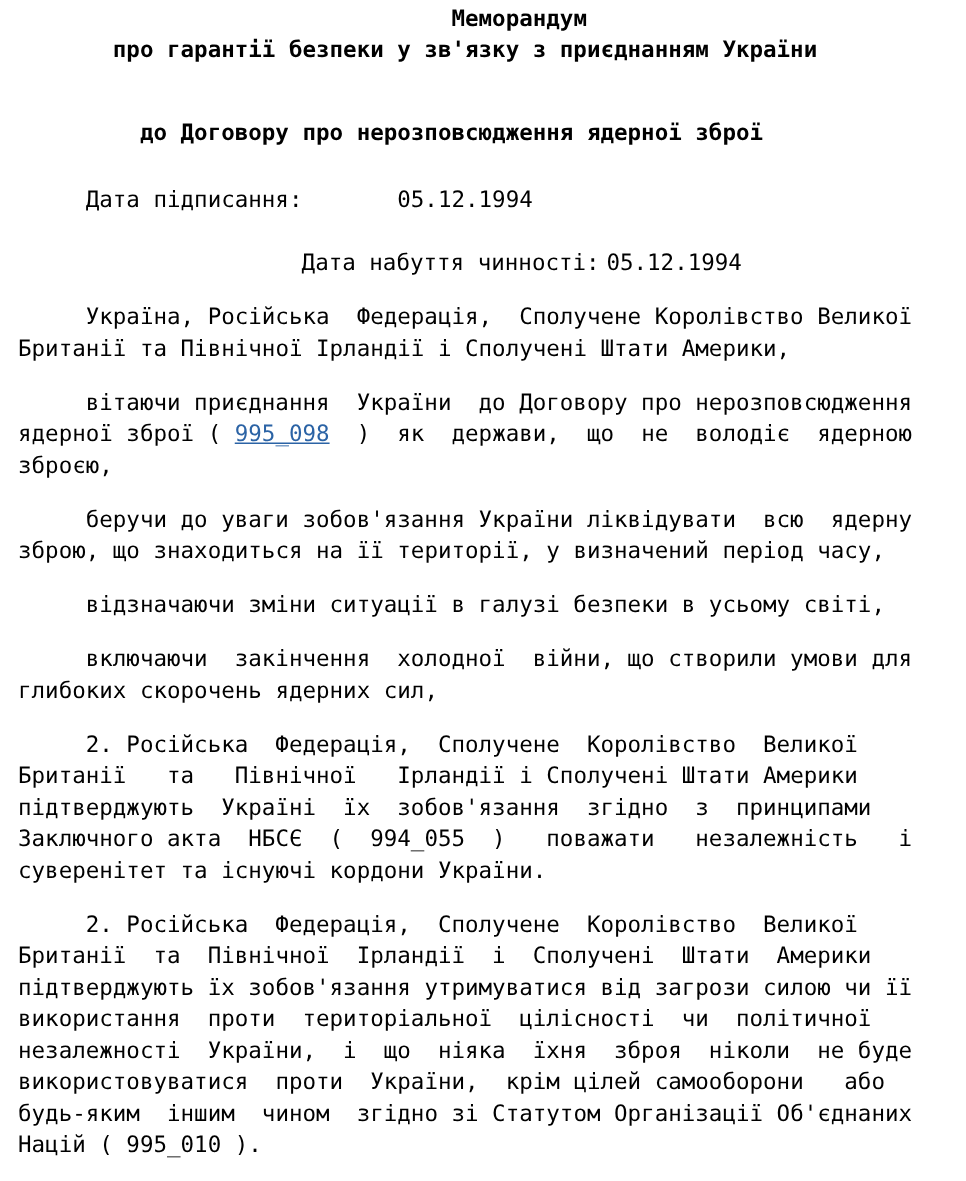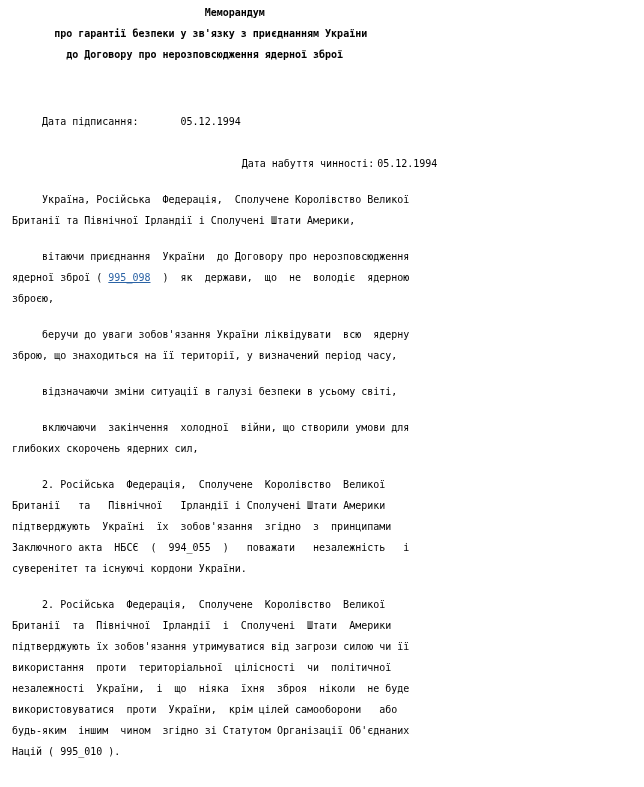--- a/index.html
+++ b/index.html
@@ -7,37 +7,37 @@
     padding: 0;
     background: #ffffff;
   }
   body {
     width: 644px;
     height: 787px;
     overflow: hidden;
   }
   .doc {
     font-family: "DejaVu Sans Mono", "Liberation Mono", monospace;
-    font-size: 10px;
+    font-size: 15px;
     line-height: 21px;
     color: #000000;
     padding: 2px 10px 0 12px;
   }
   pre {
     margin: 0;
     font: inherit;
     white-space: pre;
   }
   .title-line {
     font-weight: bold;
   }
   .t1 { padding-left: 32ch; }
   .t2 { padding-left: 7ch; }
-  .t3 { padding-left: 9ch; }
-  .dates { margin-top: 46px; }
+  .t3 { padding-left: 9ch; margin-top: 34px; }
+  .dates { margin-top: 24px; }
   .date-row { padding-left: 5ch; }
   .date-row + .date-row { margin-top: 21px; text-align: center; }
   .date-label {
     display: inline-block;
     min-width: 23ch;
   }
   .para {
     text-indent: 5ch;
     margin-top: 15px;
   }

